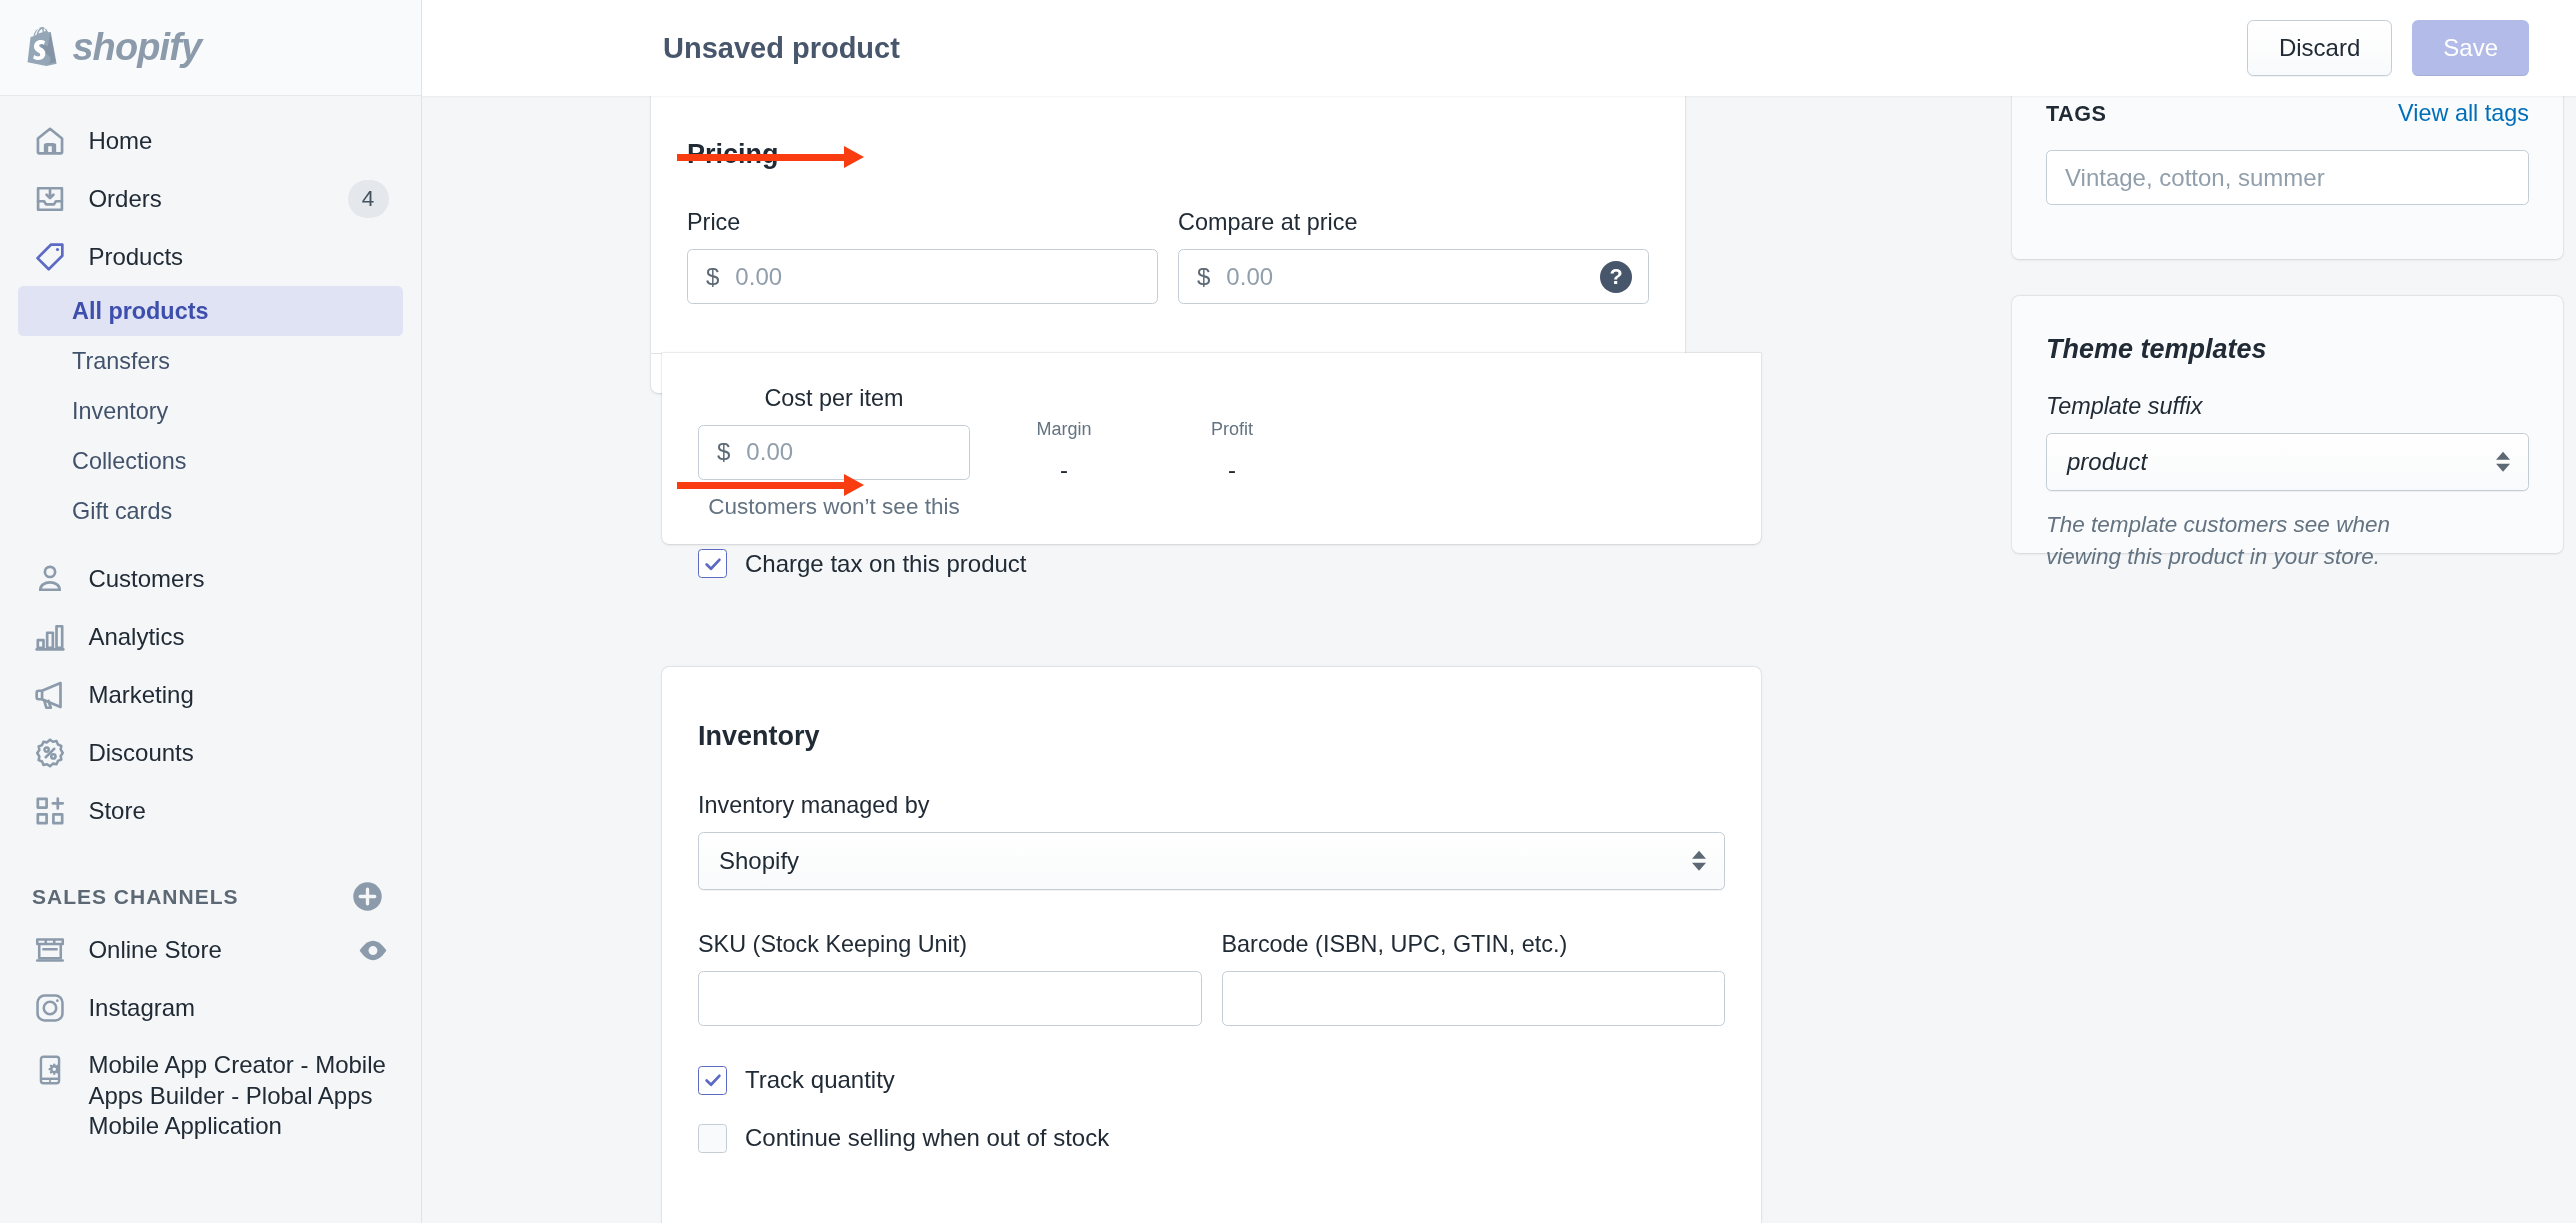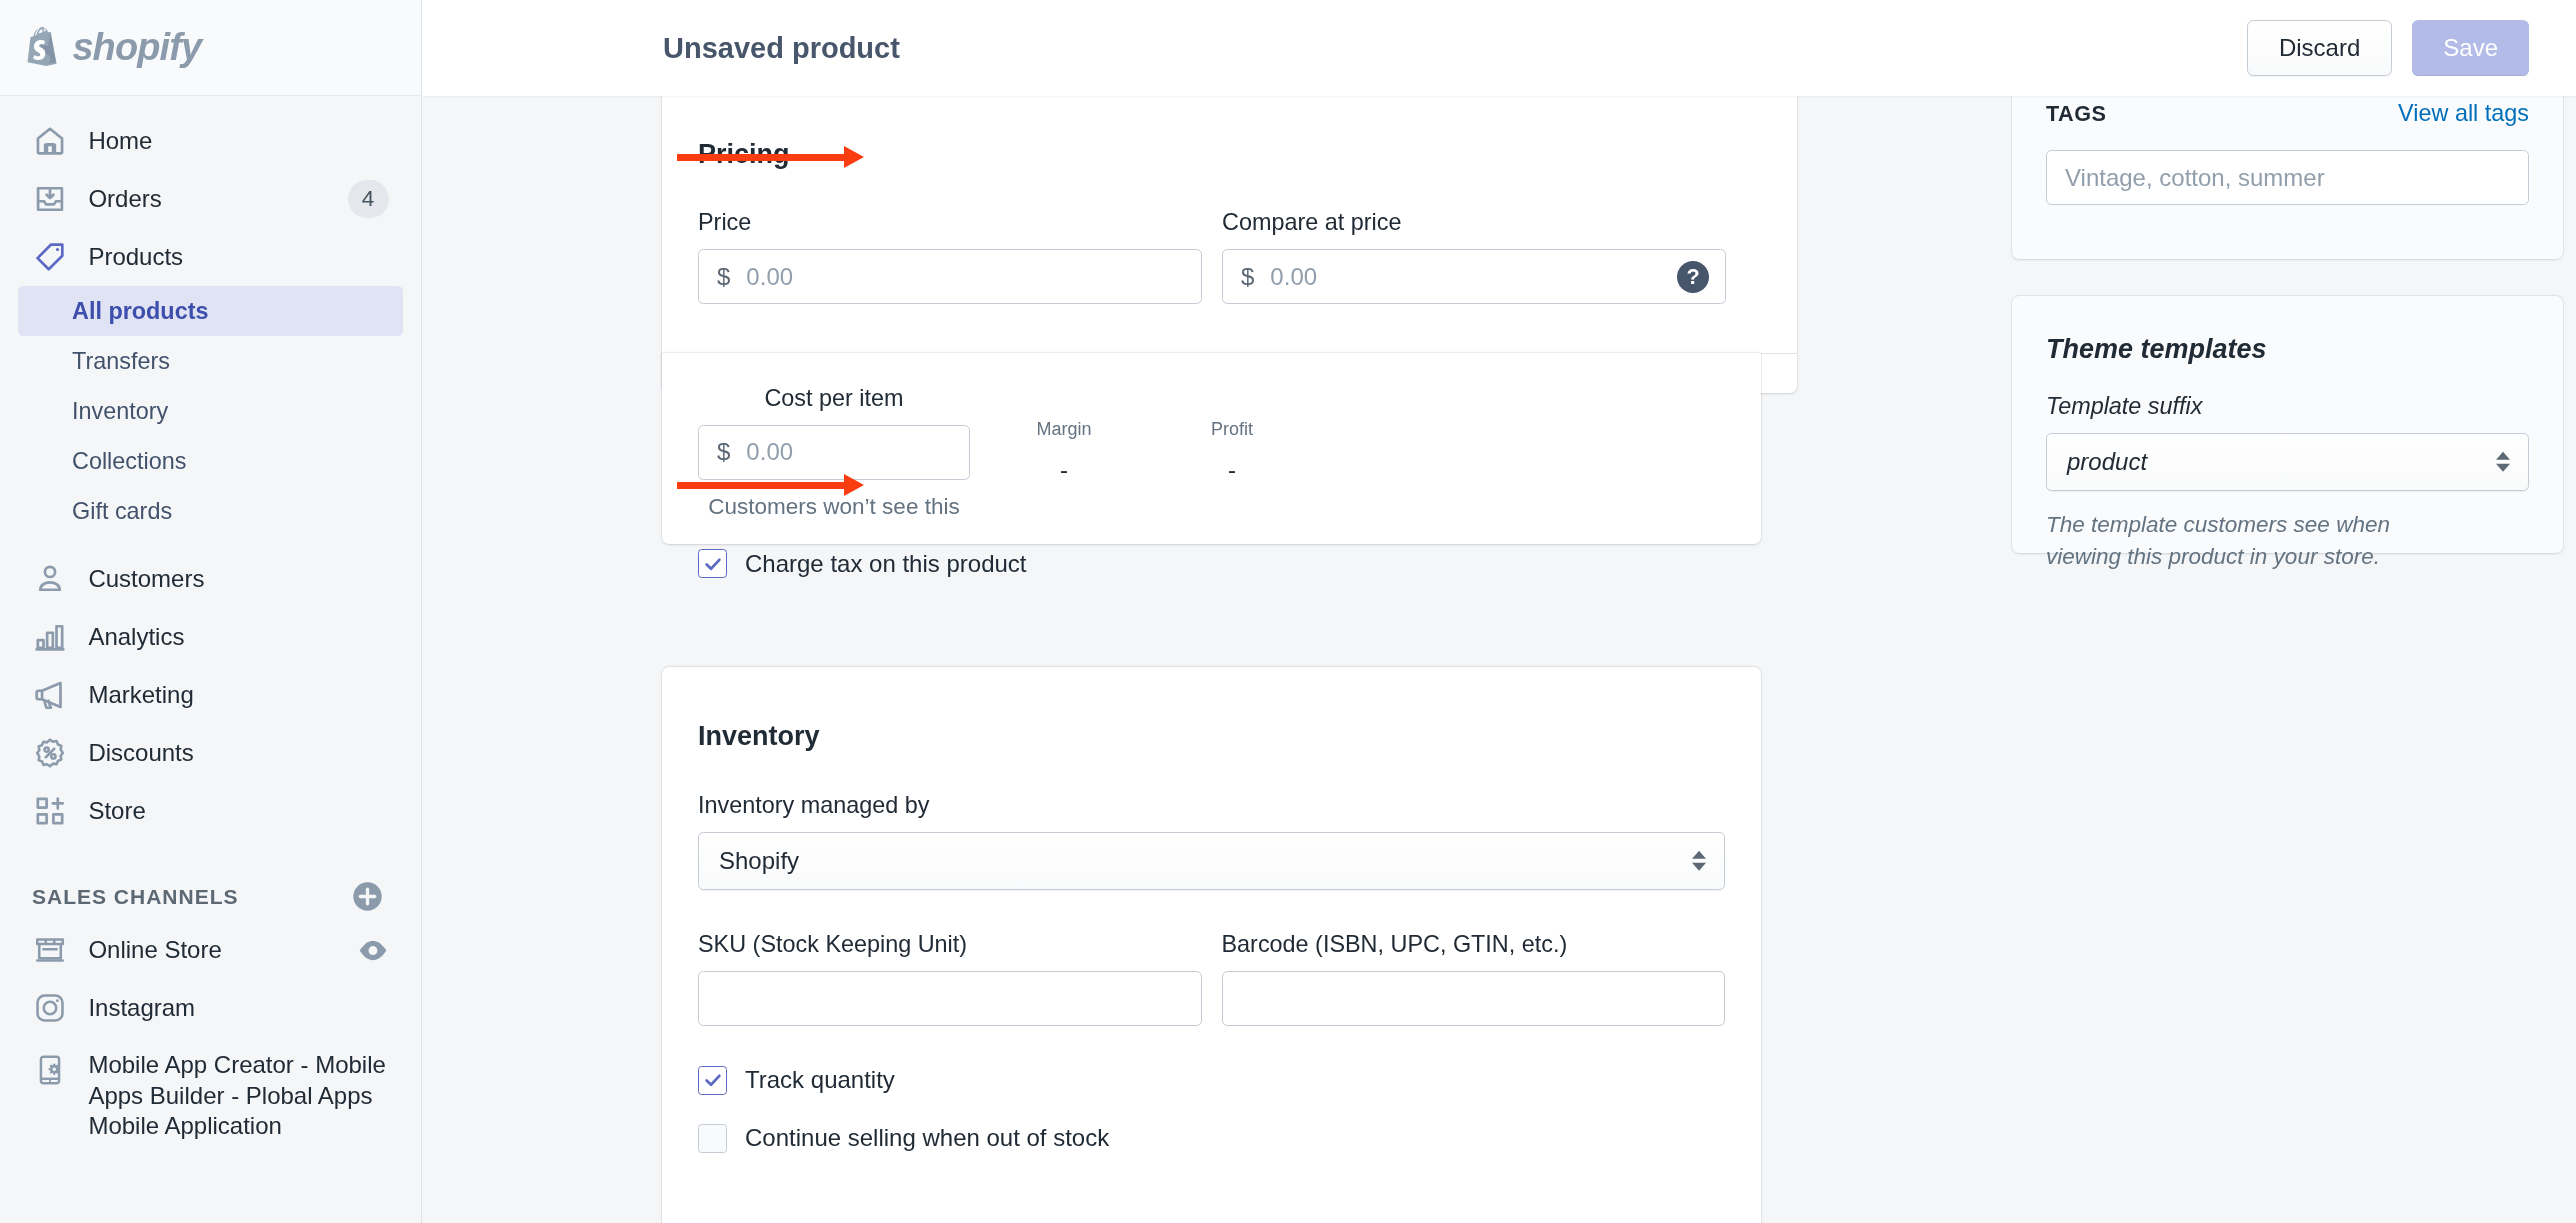--- a/index.html
+++ b/index.html
@@ -392,21 +392,21 @@
     <header class="topbar">
       <div class="topbar-title">Unsaved product</div>
       <div class="topbar-actions">
         <button class="btn btn-discard">Discard</button>
         <button class="btn btn-save">Save</button>
       </div>
     </header>
 
     <div class="content-area">
 
-      <section class="card" style="left:240px; top:-10.8px; width:1135px; height:308px;">
+      <section class="card" style="left:229px; top:-10.8px; width:1034px; height:308px;">
 
         <div class="card-pad" style="padding-top:56px;">
           <div class="card-title">Pricing</div>
         </div>
 
         <div class="card-pad" style="margin-top:40px; display:flex; gap:20px;">
           <div style="width:504px;">
             <label class="field-label">Price</label>
             <div class="input">
               <span class="prefix">$</span>

